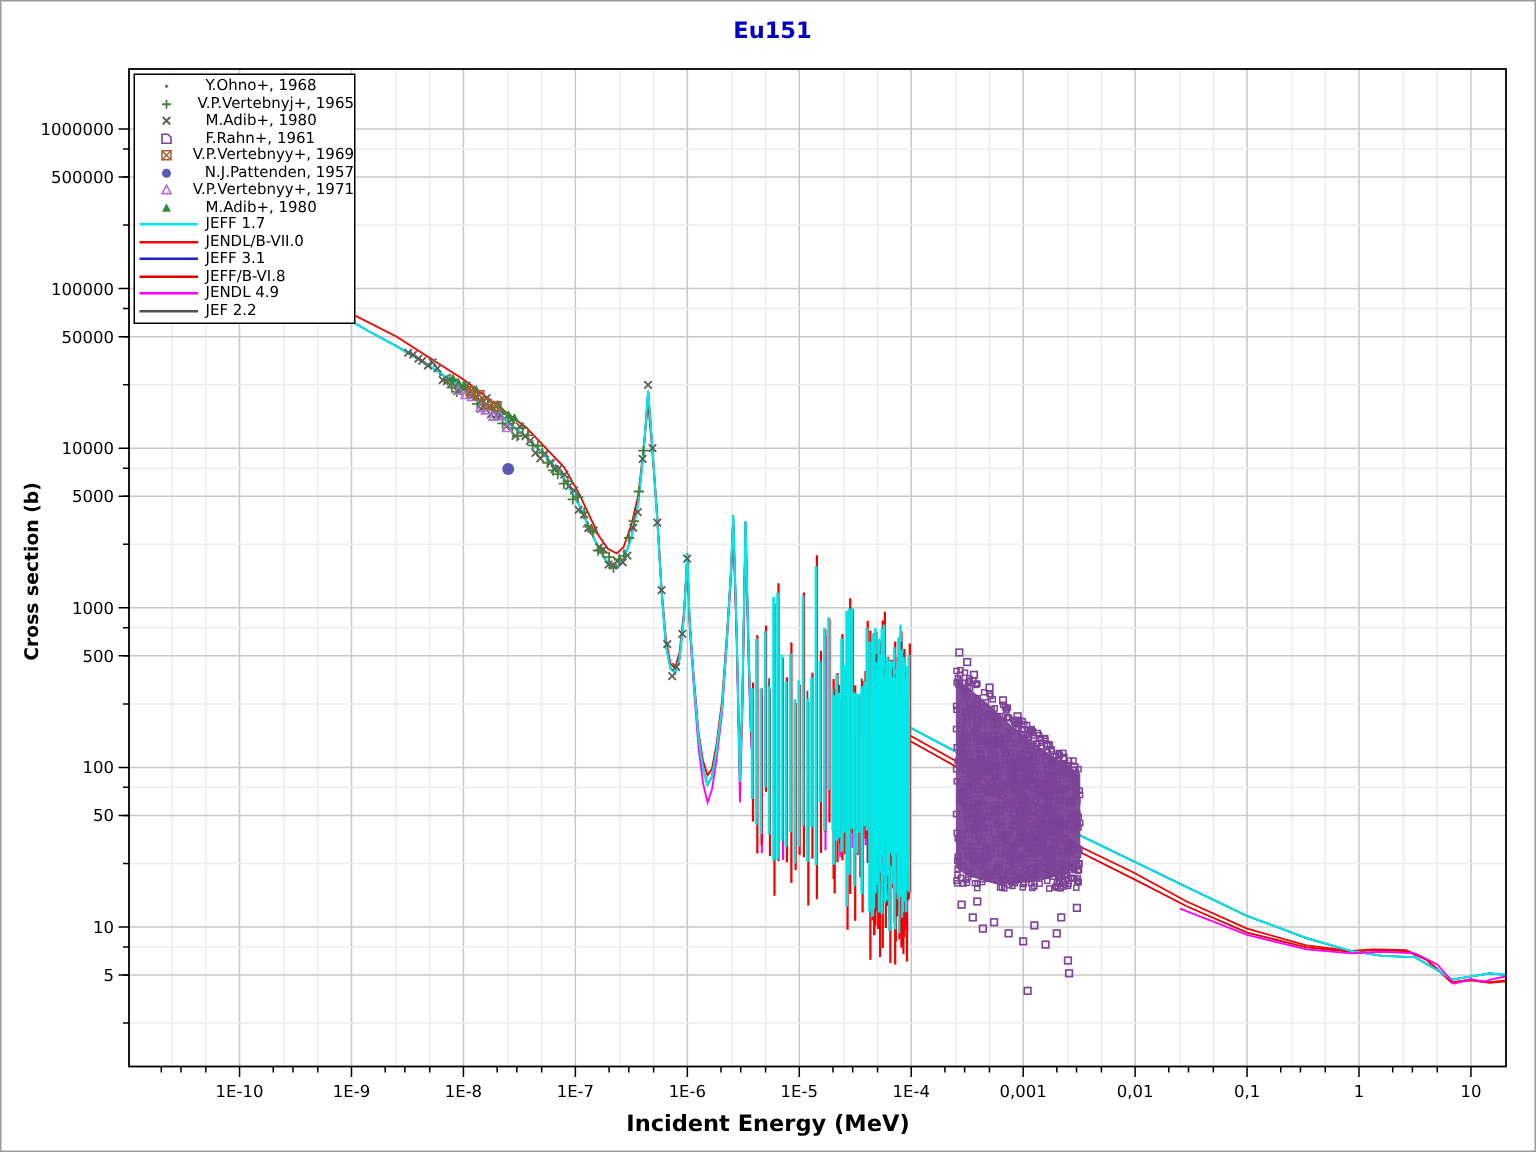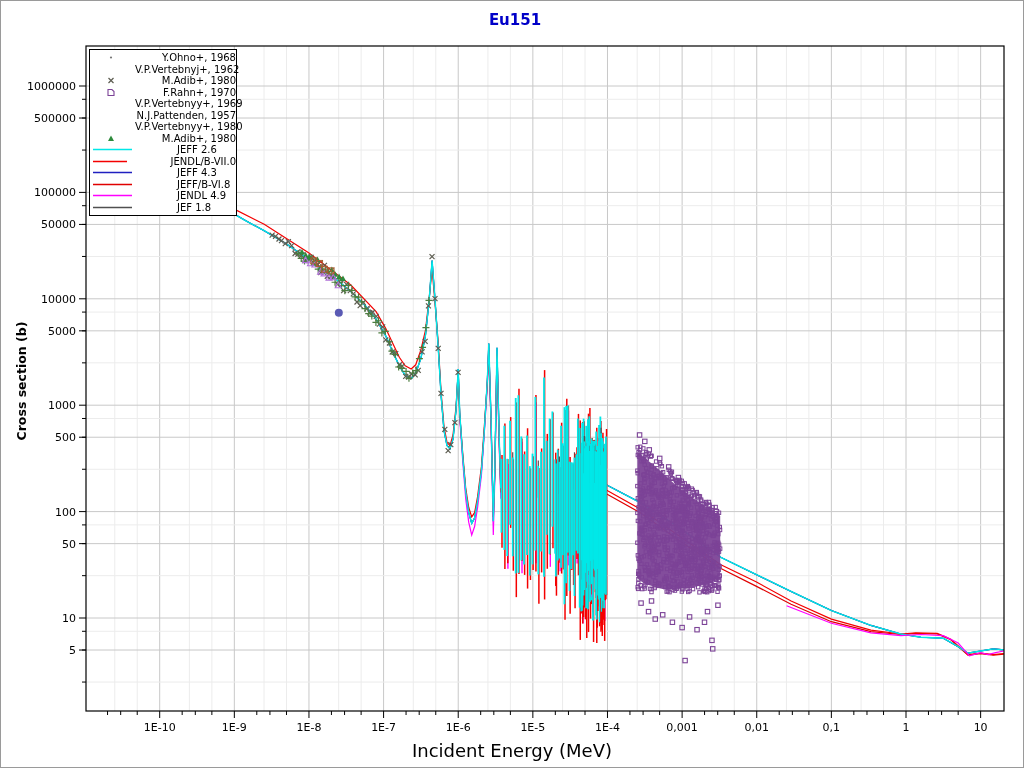--- a/index.html
+++ b/index.html
@@ -2,27 +2,27 @@
 <html><head>
 <meta charset="utf-8">
 <style>
   html,body{margin:0;padding:0;background:#fff;}
   .canvas{position:relative;width:1024px;height:768px;background:#ffffff;
     border:1px solid #9a9a9a;box-sizing:border-box;
     font-family:"DejaVu Sans","Liberation Sans",sans-serif;overflow:hidden;}
   .title{position:absolute;top:10px;left:3px;width:100%;text-align:center;
     color:#0000c8;font-weight:bold;font-size:15px;}
   .xlabel{position:absolute;top:739px;left:0;width:100%;text-align:center;
-    font-weight:normal;font-size:18px;color:#000;}
+    font-weight:bold;font-size:15px;color:#000;}
   .ylabel{position:absolute;top:380px;left:20px;transform:translate(-50%,-50%) rotate(-90deg);
     font-weight:bold;font-size:12.5px;color:#000;white-space:nowrap;}
   svg.plot{position:absolute;left:0;top:0;}
   .legend{position:absolute;left:88px;top:48px;width:148px;border:1px solid #000;
     background:#fff;padding:2px 0 2px 2px;box-sizing:border-box;z-index:5;}
-  .legend-row{display:flex;align-items:center;height:11.5px;gap:40px;}
+  .legend-row{display:flex;align-items:center;height:11.5px;}
   .legend-label{font-size:10px;line-height:11px;white-space:nowrap;margin-left:3px;color:#000;}
 </style>
 </head>
 <body>
 
 <div class="canvas">
   <div class="title">Eu151</div>
   <svg id="plot" class="plot" width="1024" height="768">
       <g>
         <line x1="113.7682622000001" y1="45" x2="113.7682622000001" y2="710" stroke="#ececec" stroke-width="1"></line>
@@ -1431,91 +1431,91 @@
       <div class="legend-row">
         <svg width="42" height="11">
           <circle cx="19" cy="5.5" r="1.1" fill="#787878"></circle>
         </svg>
         <span class="legend-label">Y.Ohno+, 1968</span>
       </div>
       <div class="legend-row">
         <svg width="42" height="11">
           <path d="M16,5.5H22M19,2.5V8.5" stroke="#4c7d3f" stroke-width="1.2" fill="none"></path>
         </svg>
-        <span class="legend-label">V.P.Vertebnyj+, 1962</span>
+        <span class="legend-label">V.P.Vertebnyj+, 1965</span>
       </div>
       <div class="legend-row">
         <svg width="42" height="11">
           <path d="M16.5,3L21.5,8M21.5,3L16.5,8" stroke="#5c5c50" stroke-width="1.2" fill="none"></path>
         </svg>
         <span class="legend-label">M.Adib+, 1980</span>
       </div>
       <div class="legend-row">
         <svg width="42" height="11">
           <path d="M16,2.5L19.9,2.5L22,4.6L22,8.5L16,8.5Z" stroke="#7c4397" stroke-width="1.1" fill="none"></path>
         </svg>
-        <span class="legend-label">F.Rahn+, 1970</span>
+        <span class="legend-label">F.Rahn+, 1961</span>
       </div>
       <div class="legend-row">
         <svg width="42" height="11">
           <rect x="16" y="2.5" width="6" height="6" stroke="#a85c32" fill="none" stroke-width="1"></rect>
           <path d="M16,2.5L22,8.5M22,2.5L16,8.5" stroke="#a85c32" stroke-width="1" fill="none"></path>
         </svg>
         <span class="legend-label">V.P.Vertebnyy+, 1969</span>
       </div>
       <div class="legend-row">
         <svg width="42" height="11">
           <circle cx="19" cy="5.5" r="3" fill="#5a5ab4"></circle>
         </svg>
         <span class="legend-label">N.J.Pattenden, 1957</span>
       </div>
       <div class="legend-row">
         <svg width="42" height="11">
           <path d="M19,2.5L22,8.11L16,8.11Z" stroke="#b070d8" fill="none" stroke-width="1.1"></path>
         </svg>
-        <span class="legend-label">V.P.Vertebnyy+, 1980</span>
+        <span class="legend-label">V.P.Vertebnyy+, 1971</span>
       </div>
       <div class="legend-row">
         <svg width="42" height="11">
           <path d="M19,2.5L22,8.11L16,8.11Z" fill="#2e8b3c"></path>
         </svg>
         <span class="legend-label">M.Adib+, 1980</span>
       </div>
       <div class="legend-row">
         <svg width="42" height="11">
           <line x1="1" x2="40" y1="5.5" y2="5.5" stroke="#00e8e8" stroke-width="1.6"></line>
         </svg>
-        <span class="legend-label">JEFF 2.6</span>
+        <span class="legend-label">JEFF 1.7</span>
       </div>
       <div class="legend-row">
         <svg width="42" height="11">
           <line x1="1" x2="40" y1="5.5" y2="5.5" stroke="#f40000" stroke-width="1.6"></line>
         </svg>
         <span class="legend-label">JENDL/B-VII.0</span>
       </div>
       <div class="legend-row">
         <svg width="42" height="11">
           <line x1="1" x2="40" y1="5.5" y2="5.5" stroke="#2020c0" stroke-width="1.6"></line>
         </svg>
-        <span class="legend-label">JEFF 4.3</span>
+        <span class="legend-label">JEFF 3.1</span>
       </div>
       <div class="legend-row">
         <svg width="42" height="11">
           <line x1="1" x2="40" y1="5.5" y2="5.5" stroke="#e00000" stroke-width="1.6"></line>
         </svg>
         <span class="legend-label">JEFF/B-VI.8</span>
       </div>
       <div class="legend-row">
         <svg width="42" height="11">
           <line x1="1" x2="40" y1="5.5" y2="5.5" stroke="#ff00ff" stroke-width="1.6"></line>
         </svg>
         <span class="legend-label">JENDL 4.9</span>
       </div>
       <div class="legend-row">
         <svg width="42" height="11">
           <line x1="1" x2="40" y1="5.5" y2="5.5" stroke="#505050" stroke-width="1.6"></line>
         </svg>
-        <span class="legend-label">JEF 1.8</span>
+        <span class="legend-label">JEF 2.2</span>
       </div>
     </div>
   <div class="xlabel">Incident Energy (MeV)</div>
   <div class="ylabel">Cross section (b)</div>
 </div>
 
 </body></html>

